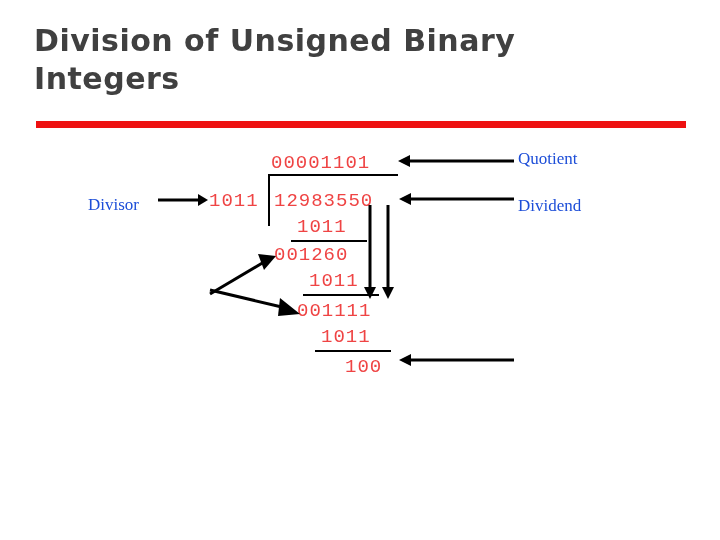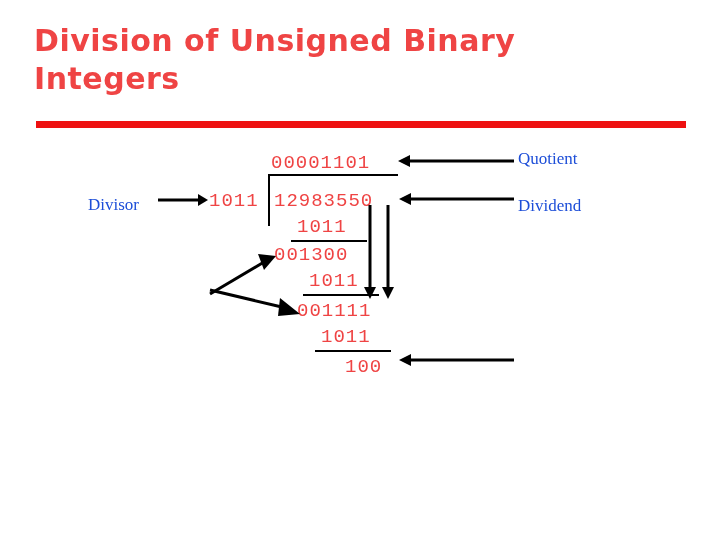--- a/index.html
+++ b/index.html
@@ -20,21 +20,21 @@
   #title {
     position: absolute;
     left: 34px;
     top: 22px;
     width: 620px;
     font-family: "DejaVu Sans", "Liberation Sans", sans-serif;
     font-weight: bold;
     font-size: 30px;
     line-height: 38px;
     letter-spacing: 0.5px;
-    color: #ef4444;
+    color: #404040;
     white-space: pre-line;
   }
 
   
   #title-rule {
     position: absolute;
     left: 36px;
     top: 121px;
     width: 650px;
     height: 7px;
@@ -105,21 +105,21 @@
 
   <div class="vline" style="left:268px; top:174px; height:52px;"></div>
 
   <div class="digits" style="left:209px; top:190px;">1011</div>
 
   <div class="digits" style="left:274px; top:190px;">12983550</div>
 
   <div class="digits" style="left:297px; top:216px;">1011</div>
   <div class="rule" style="left:291px; top:240px; width:76px;"></div>
 
-  <div class="digits" style="left:274px; top:244px;">001300</div>
+  <div class="digits" style="left:274px; top:244px;">001260</div>
 
   <div class="digits" style="left:309px; top:270px;">1011</div>
   <div class="rule" style="left:303px; top:294px; width:76px;"></div>
 
   <div class="digits" style="left:297px; top:300px;">001111</div>
 
   <div class="digits" style="left:321px; top:326px;">1011</div>
   <div class="rule" style="left:315px; top:350px; width:76px;"></div>
 
   <div class="digits" style="left:345px; top:356px;">100</div>

